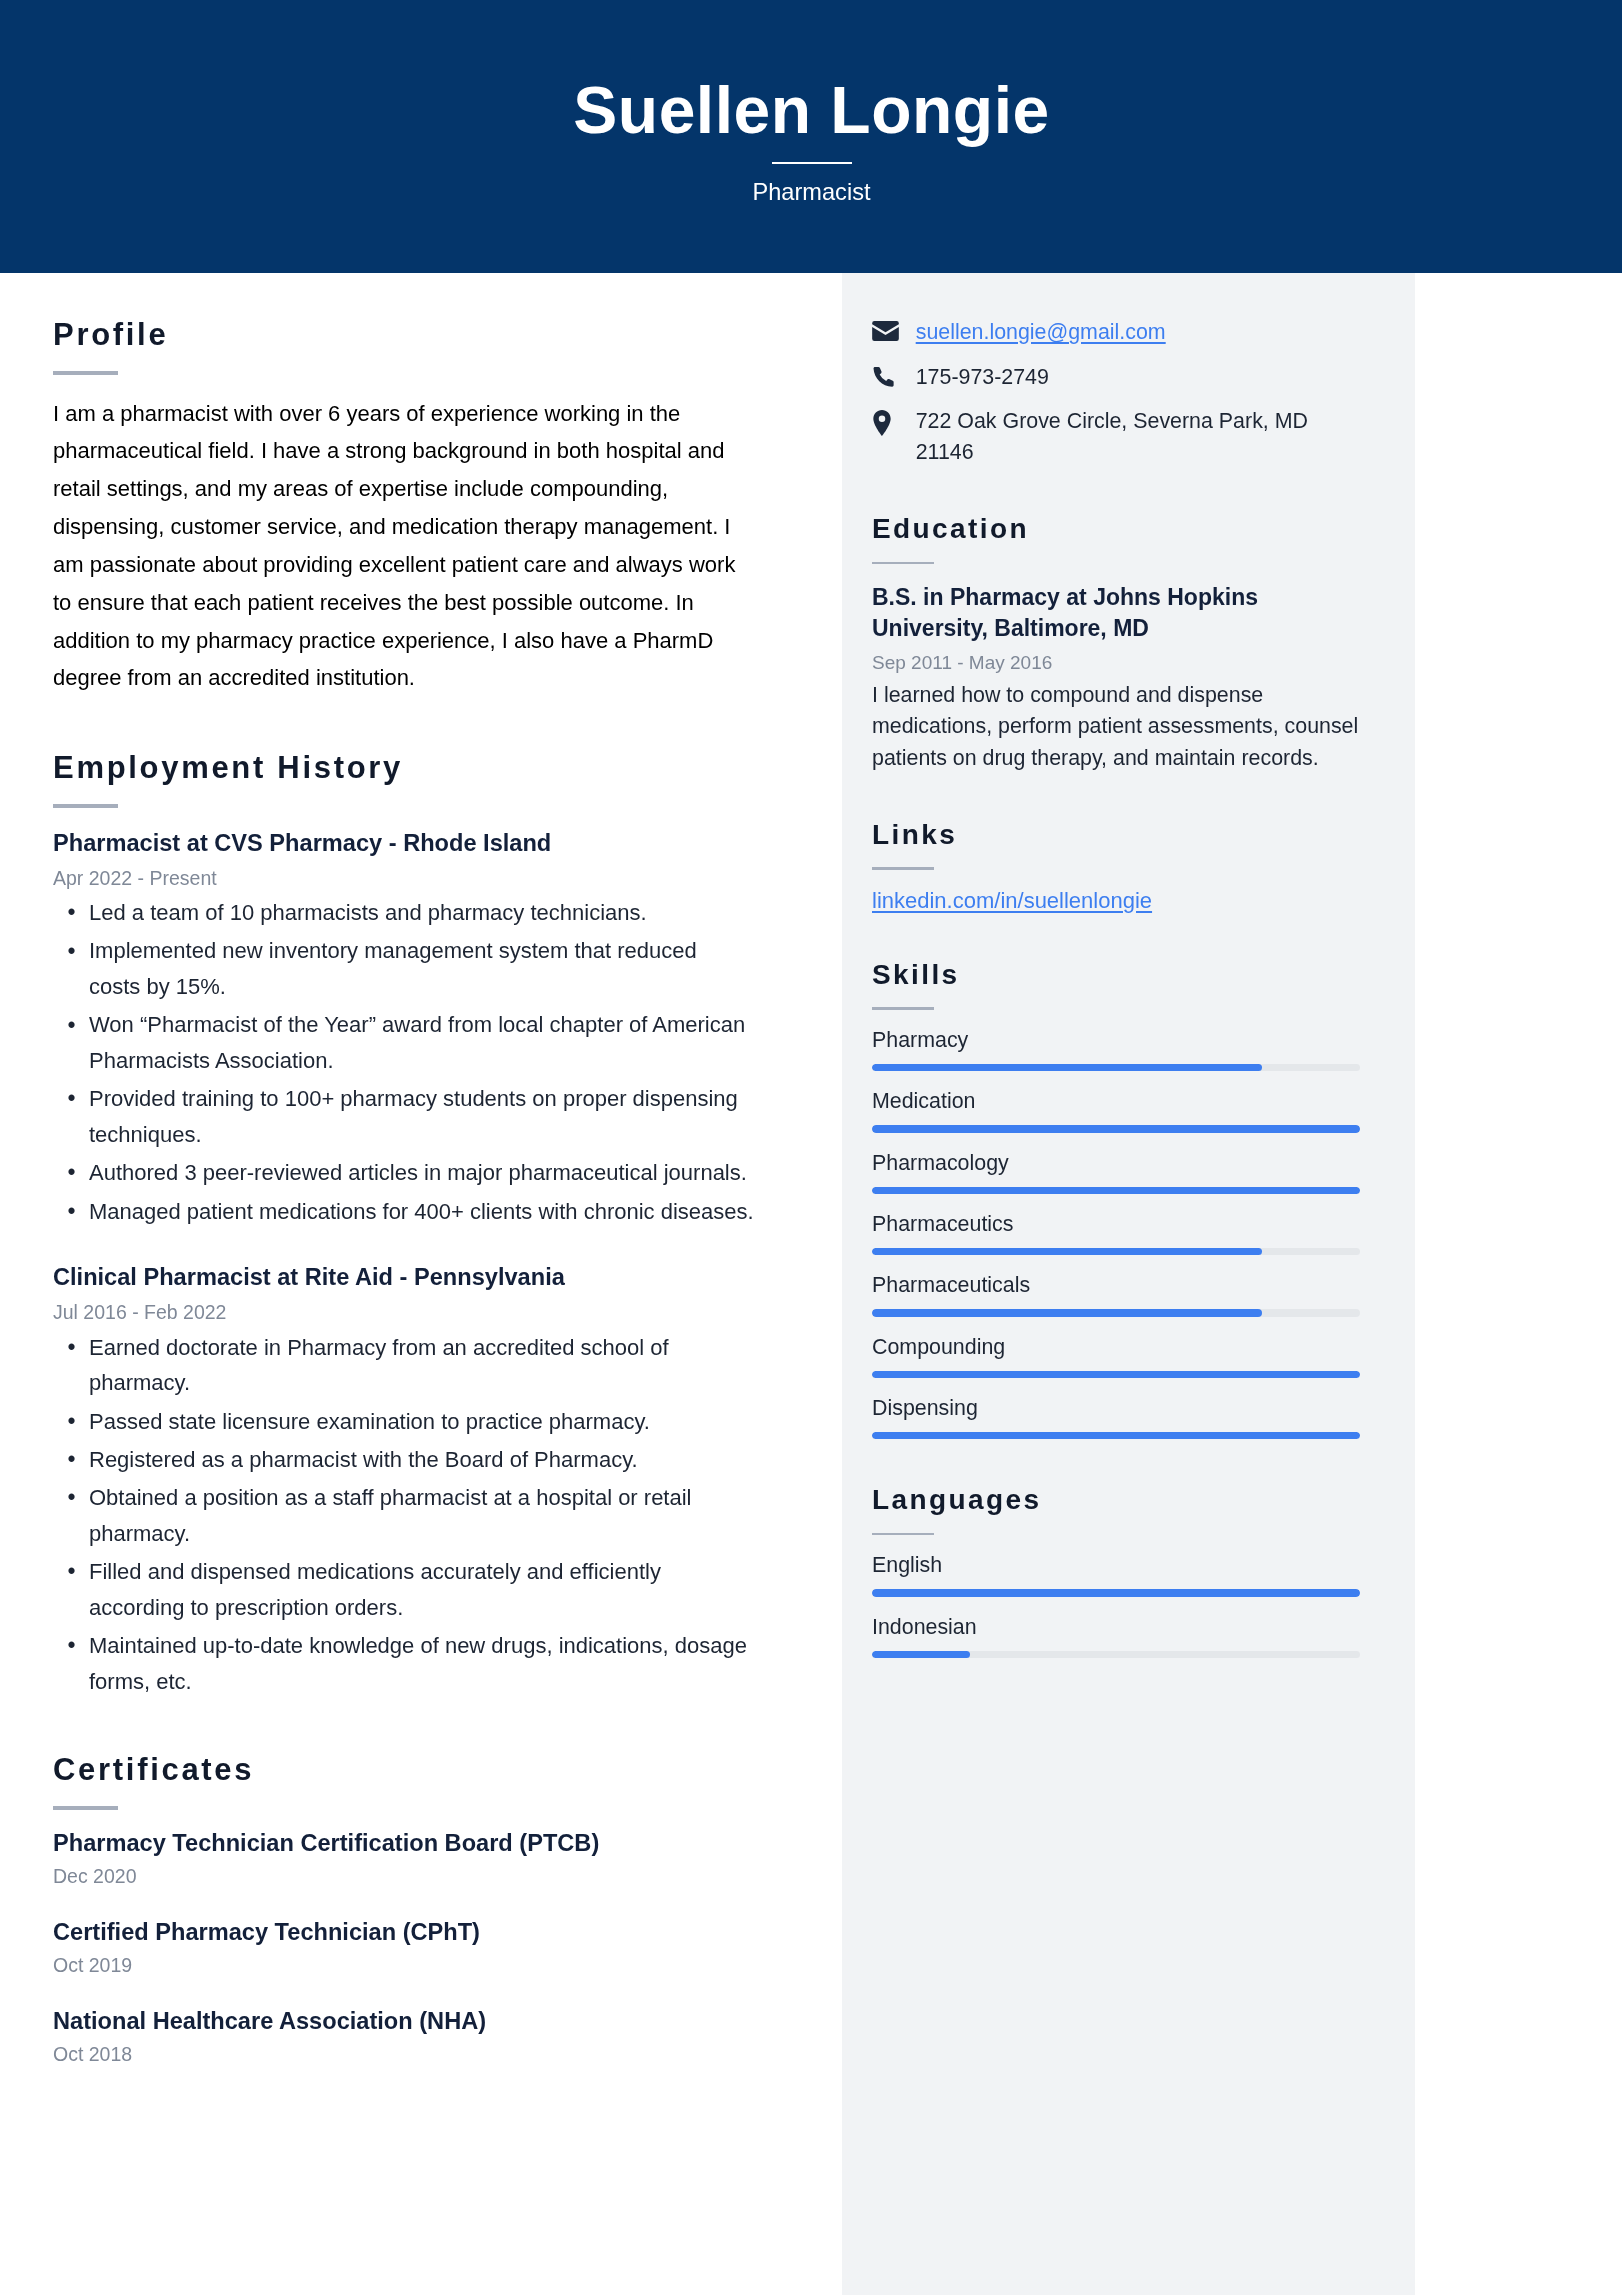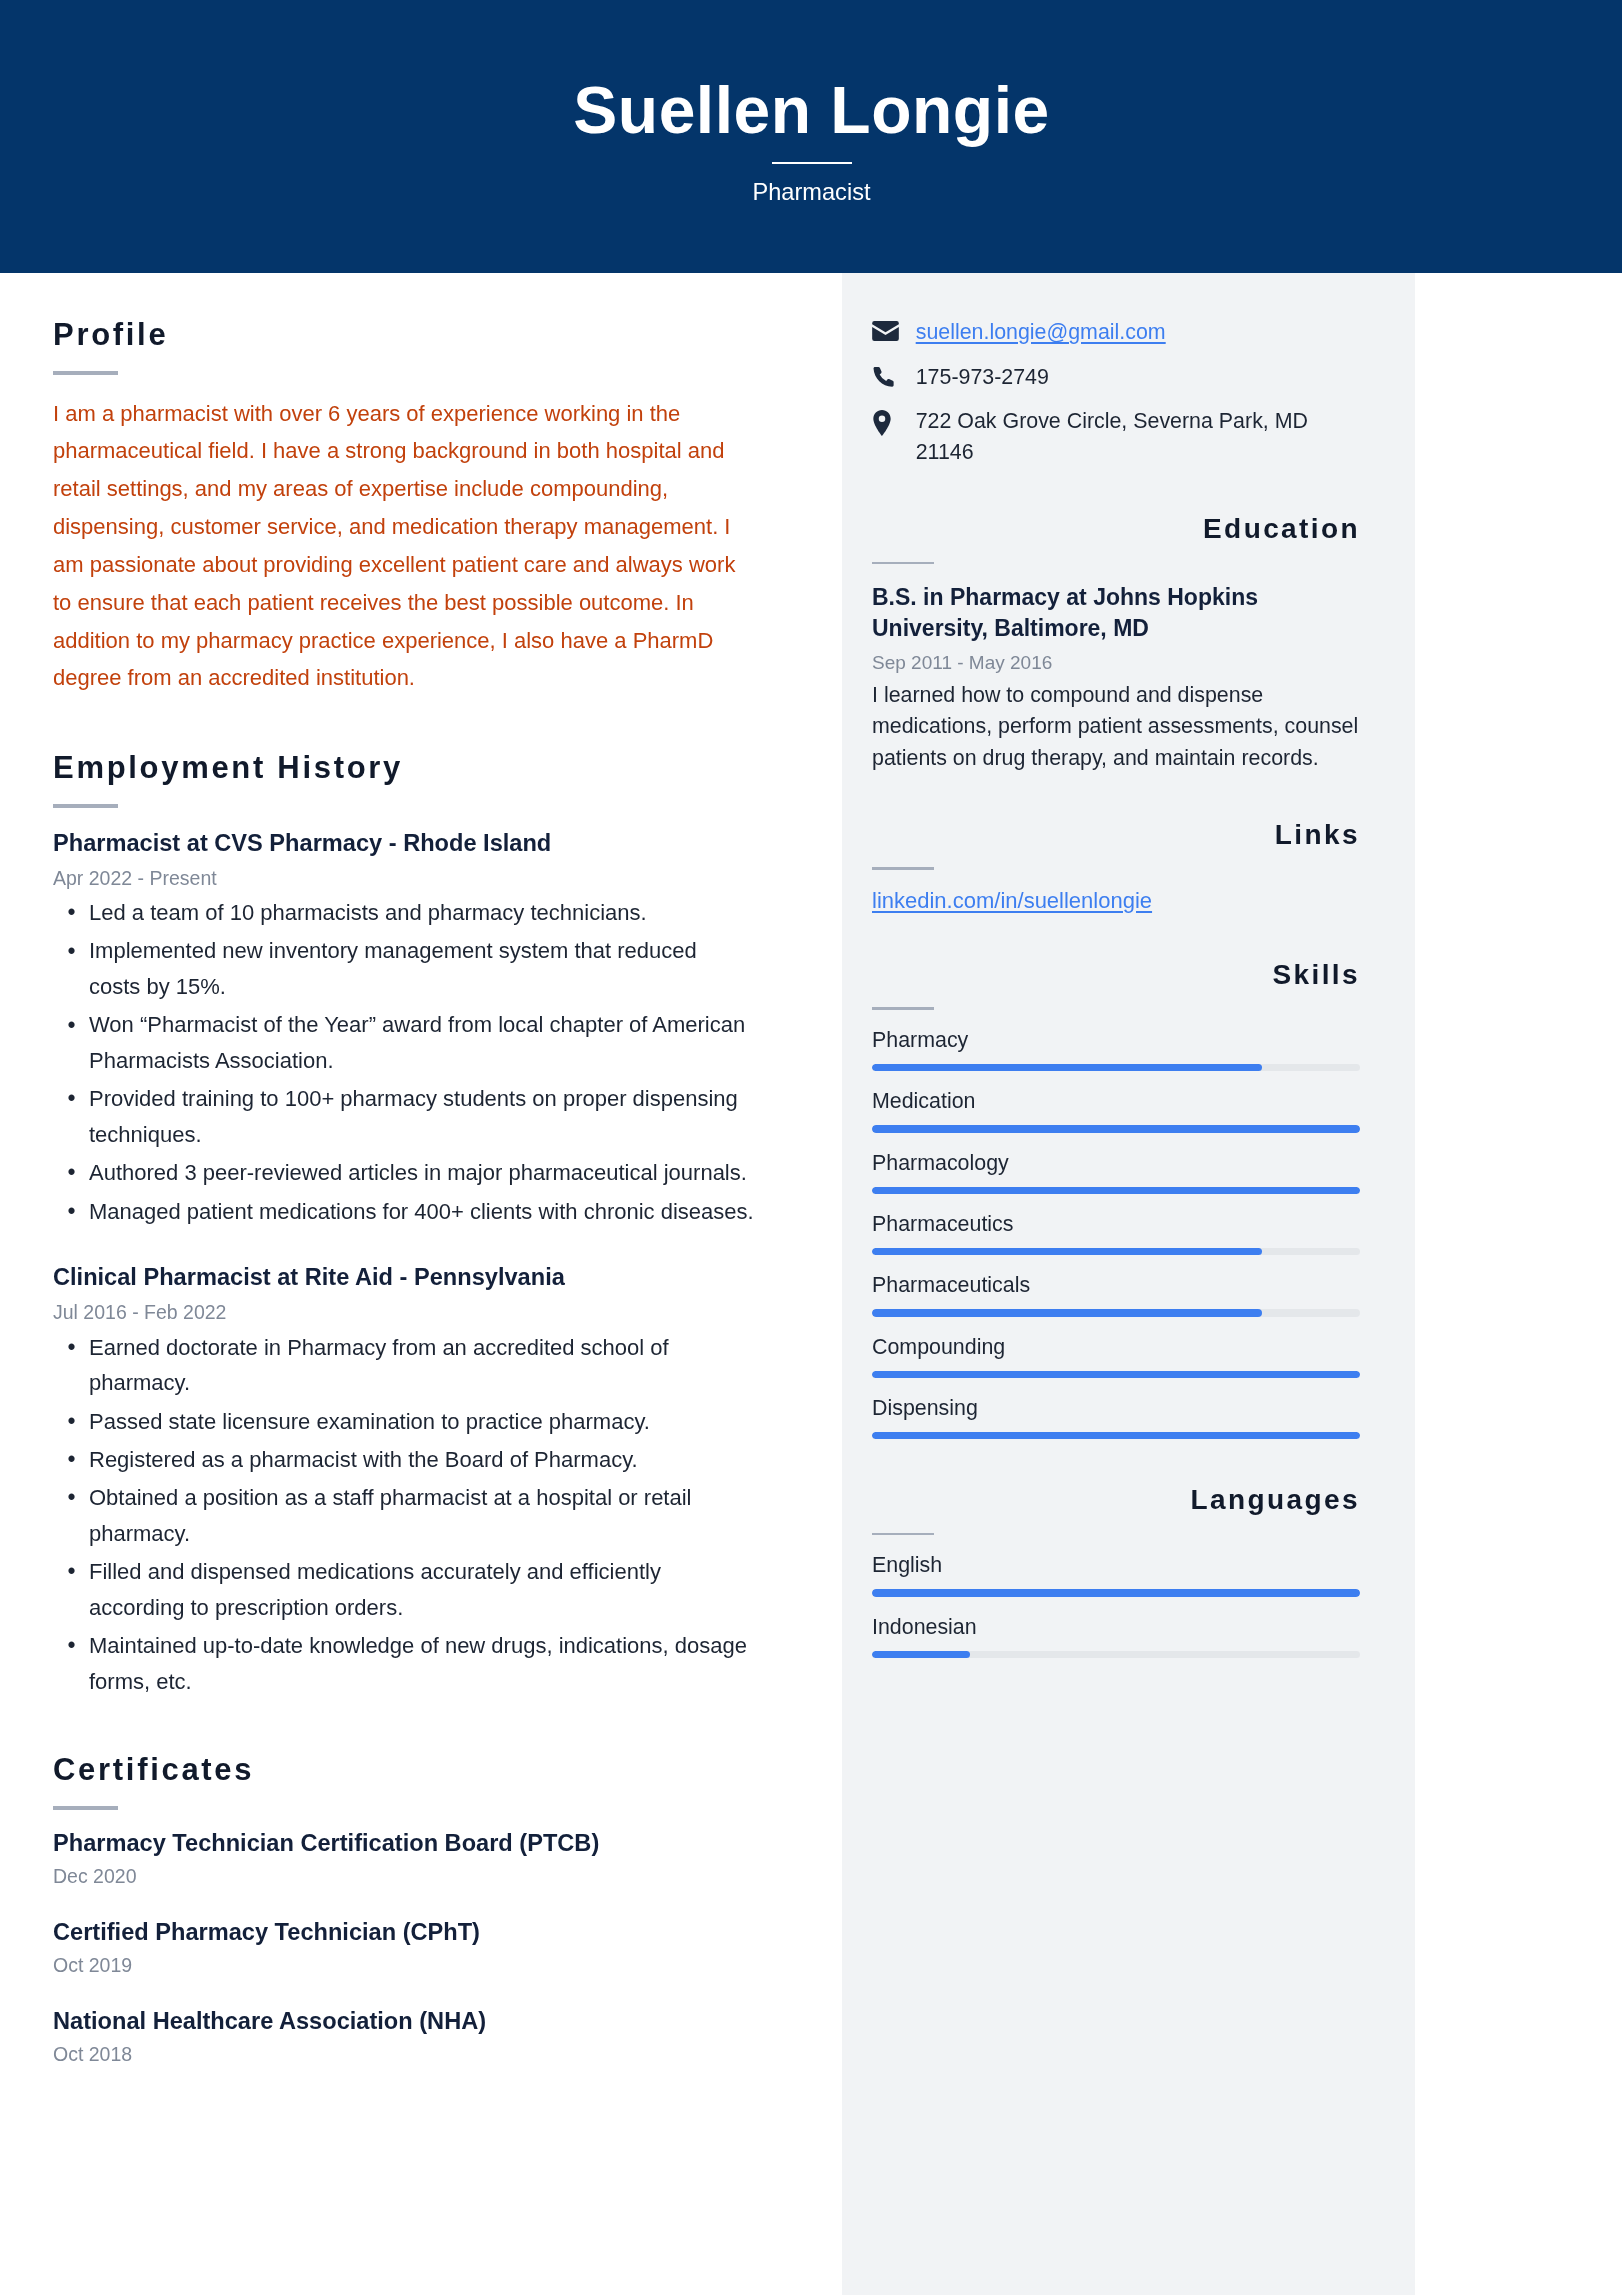--- a/index.html
+++ b/index.html
@@ -54,34 +54,34 @@
     padding:44px 55px 55px 30px;
   }
 
   
   .sec-title {
     font-size:31px;
     font-weight:700;
     color:#111a2b;
     letter-spacing:2.7px;
   }
-  .sec-title.small { font-size:28px; letter-spacing:2.4px;text-align:right; }
+  .sec-title.small { font-size:28px; letter-spacing:2.4px; }
   .sec-rule {
     width:65px;
     height:3.6px;
     background:#a6aebc;
     margin:18px 0 20px 0;
   }
   .sec-rule.side { width:62px; height:2.7px; margin:16.4px 0 18px 0; }
 
   
   .profile-text {
     font-size:22px;
     line-height:1.72;
-    color:#c2410c;
+    color:#000000;
   }
   .sec-gap { margin-top:53px; }
   .job-title {
     font-size:23.6px;
     font-weight:700;
     color:#13203a;
     line-height:1.3;
   }
   .job-date {
     font-size:19.5px;

